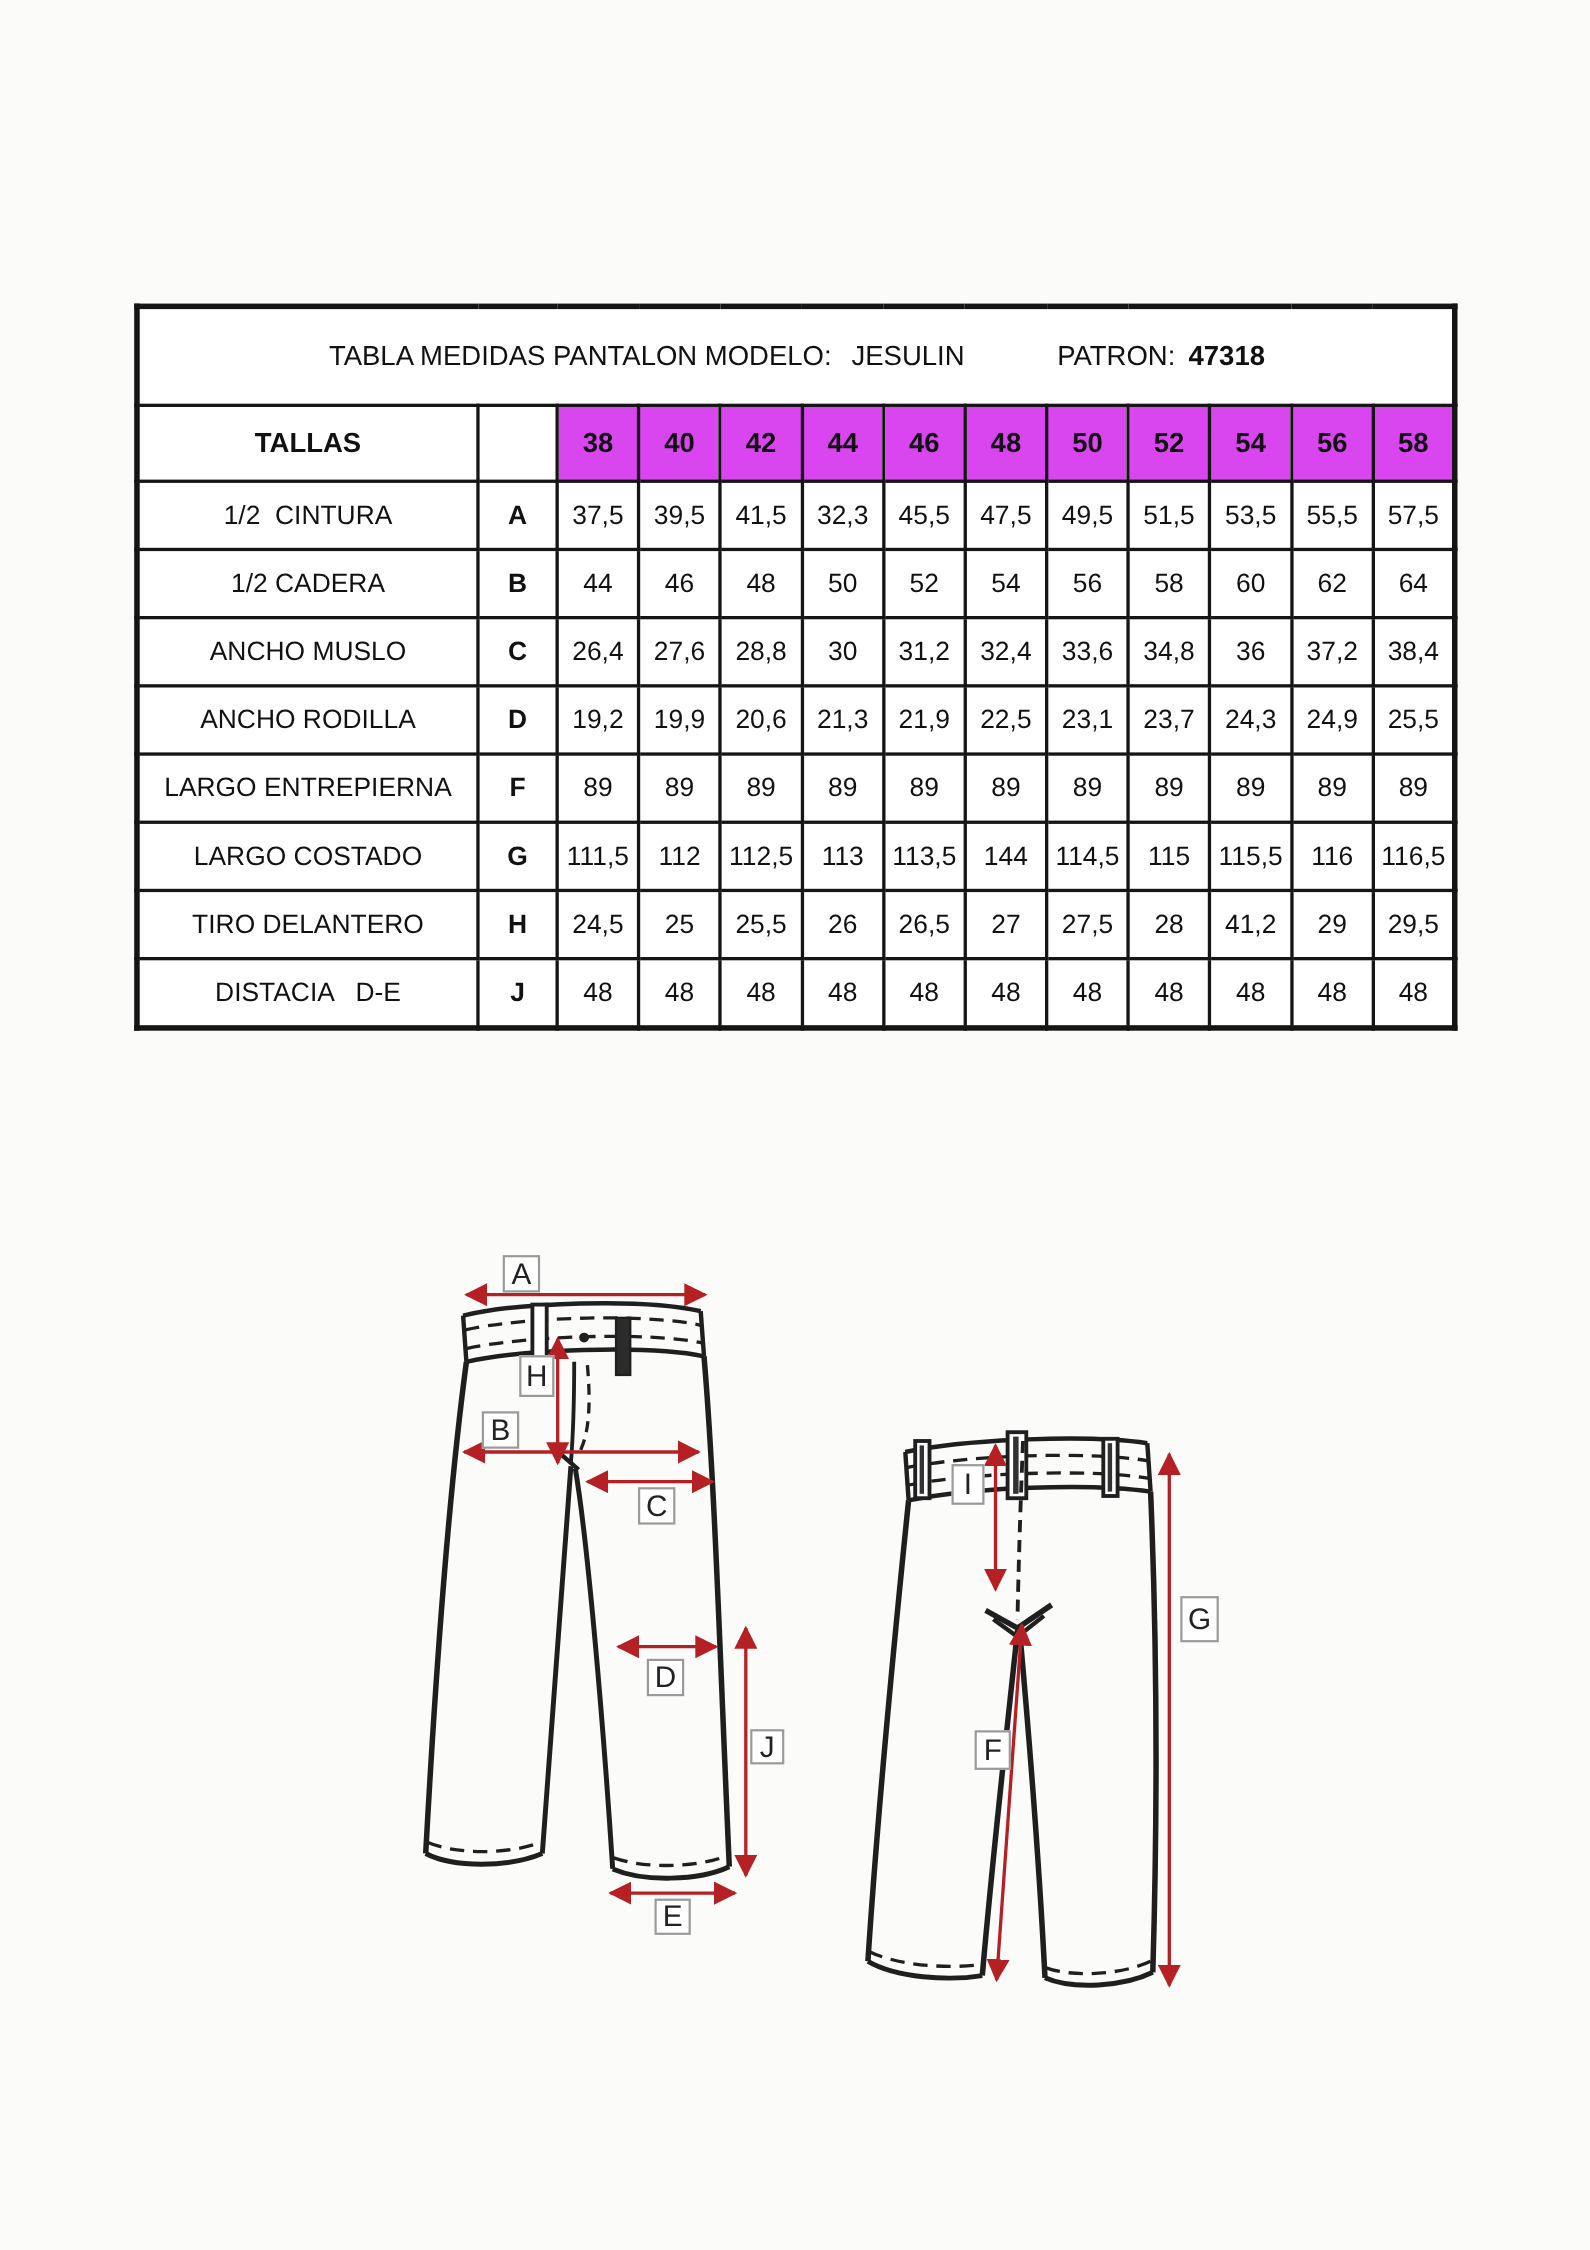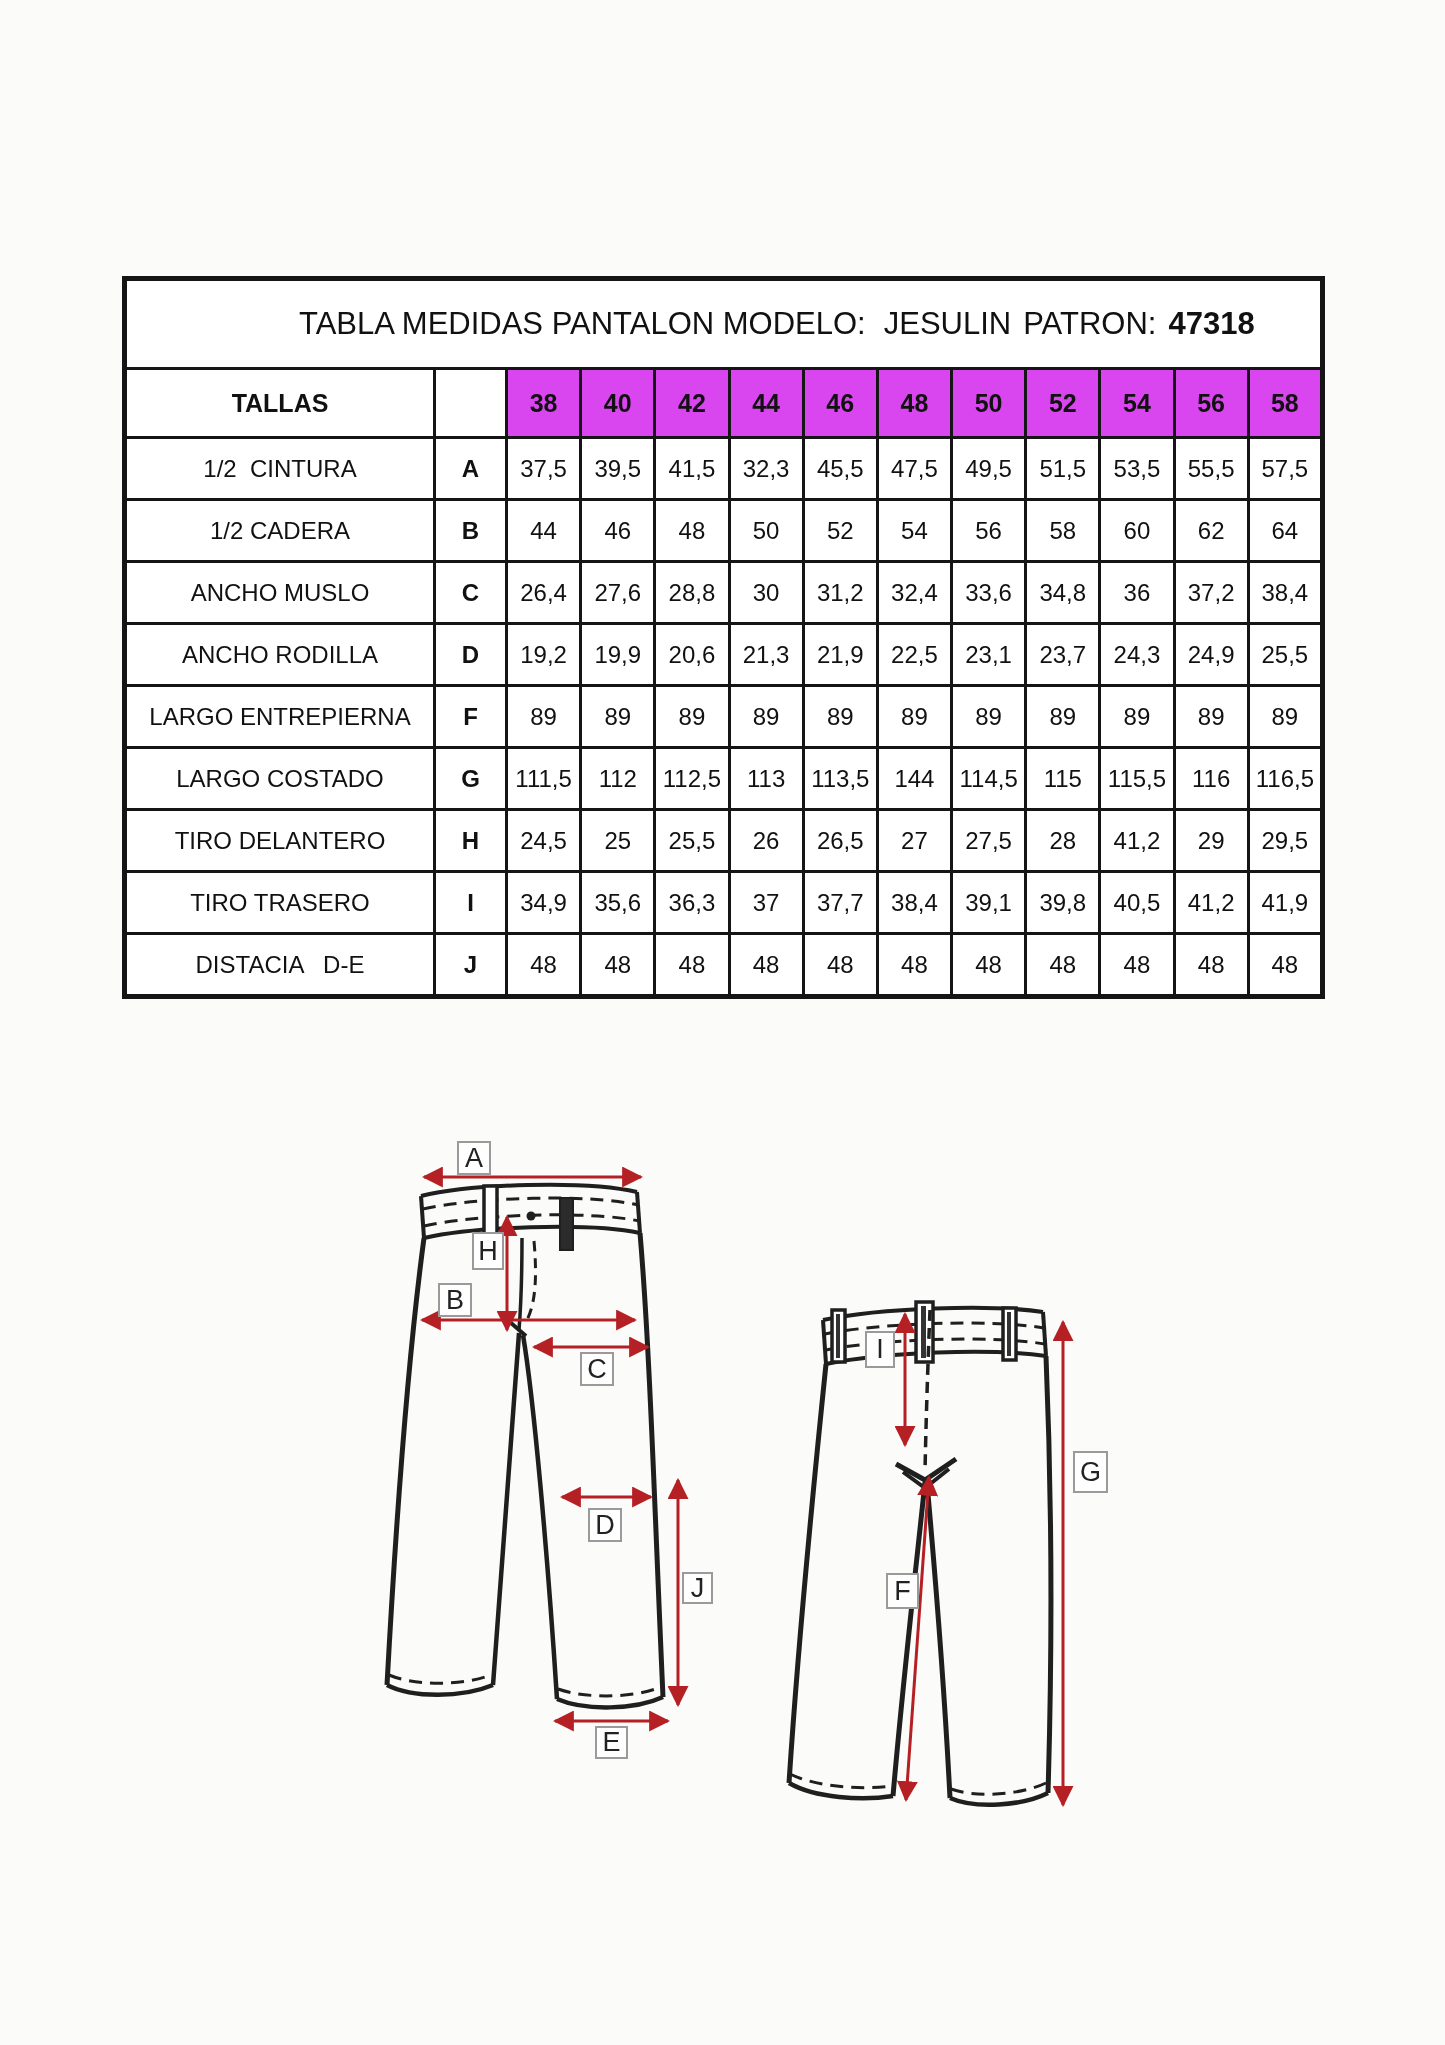--- a/index.html
+++ b/index.html
@@ -14,21 +14,21 @@
     border-collapse:collapse;table-layout:fixed;background:#fff;
     border:5px solid #151515;
   }
   table.size-chart td{
     border:3px solid #151515;font-size:24px;text-align:center;
     padding:0;overflow:hidden;color:#111;
   }
   .title-cell{height:86px;}
   .title-flex{
     display:flex;align-items:flex-start;justify-content:space-between;
-    padding:0 170px 0 172px;font-size:31px;white-space:nowrap;gap:12px;
+    padding:0 170px 0 172px;font-size:25px;white-space:nowrap;gap:12px;
   }
   .title-left .model-gap{display:inline-block;width:18px;}
   .patron-wrap .patron-gap{display:inline-block;width:12px;}
   .bold{font-weight:bold;}
   tr.sizes-row td{height:66px;font-weight:bold;font-size:25px;}
   td.size-cell{background:#d946ef;}
   td.tallas-cell{text-align:left;padding-left:9px;font-weight:normal;font-size:24px;}
   td.blank-cell{background:#fff;}
   tbody.measure-rows td{height:59px;}
   td.label-cell{text-align:left;padding-left:9px;white-space:pre-wrap;font-size:23px;}
@@ -181,35 +181,20 @@
           <td class="value-cell">26</td>
           <td class="value-cell">26,5</td>
           <td class="value-cell">27</td>
           <td class="value-cell">27,5</td>
           <td class="value-cell">28</td>
           <td class="value-cell">41,2</td>
           <td class="value-cell">29</td>
           <td class="value-cell">29,5</td>
         </tr>
         <tr>
-          <td class="label-cell">TIRO TRASERO</td>
-          <td class="letter-cell">I</td>
-          <td class="value-cell">34,9</td>
-          <td class="value-cell">35,6</td>
-          <td class="value-cell">36,3</td>
-          <td class="value-cell">37</td>
-          <td class="value-cell">37,7</td>
-          <td class="value-cell">38,4</td>
-          <td class="value-cell">39,1</td>
-          <td class="value-cell">39,8</td>
-          <td class="value-cell">40,5</td>
-          <td class="value-cell">41,2</td>
-          <td class="value-cell">41,9</td>
-        </tr>
-        <tr>
           <td class="label-cell">DISTACIA   D-E</td>
           <td class="letter-cell">J</td>
           <td class="value-cell">48</td>
           <td class="value-cell">48</td>
           <td class="value-cell">48</td>
           <td class="value-cell">48</td>
           <td class="value-cell">48</td>
           <td class="value-cell">48</td>
           <td class="value-cell">48</td>
           <td class="value-cell">48</td>

